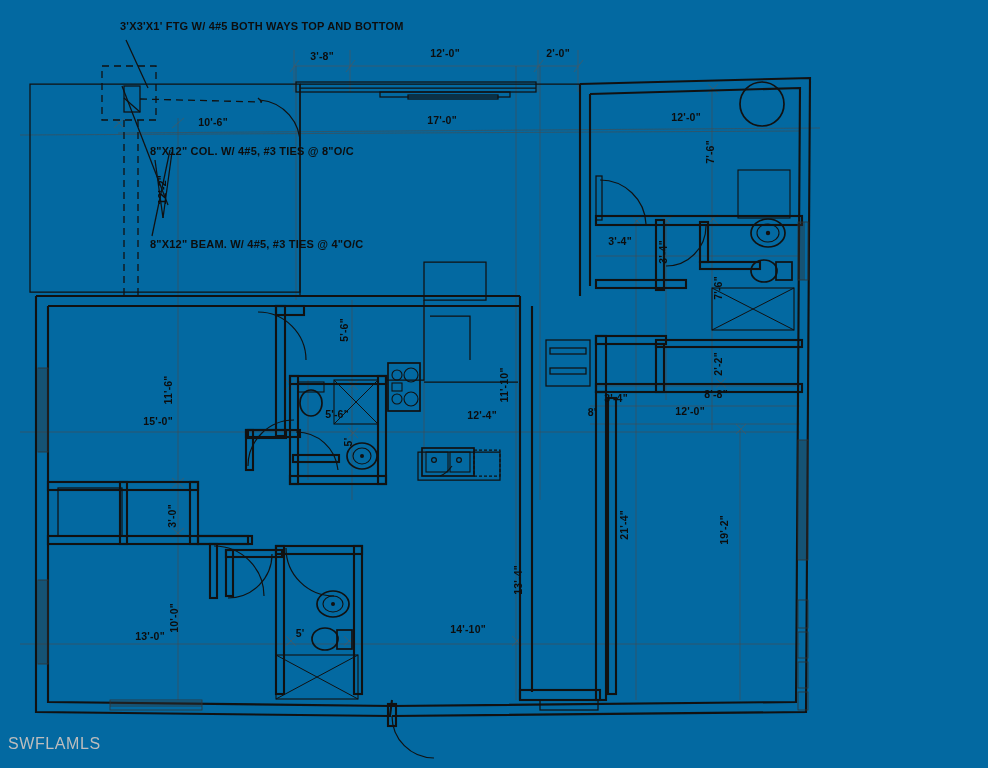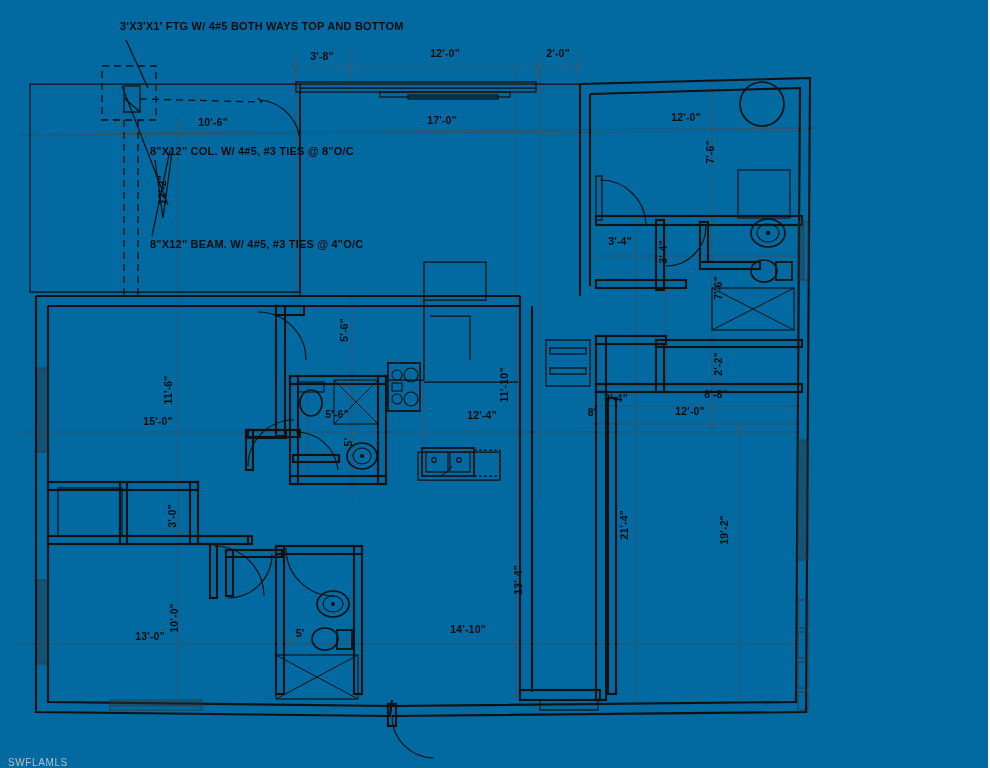--- a/index.html
+++ b/index.html
@@ -19,23 +19,23 @@
   #plan-svg {
     position: absolute;
     left: 0; top: 0;
     width: 990px;
     height: 768px;
     display: block;
   }
   .watermark {
     position: absolute;
     left: 8px;
-    bottom: 0;
+    bottom: 15px;
     font-family: "Liberation Sans", sans-serif;
-    font-size: 10px;
+    font-size: 16px;
     letter-spacing: 0.6px;
     color: #bdbdbd;
     user-select: none;
   }
   
   text.dim {
     font-family: "Liberation Sans", sans-serif;
     font-size: 10.5px;
     font-weight: bold;
     fill: #0d0d0d;

